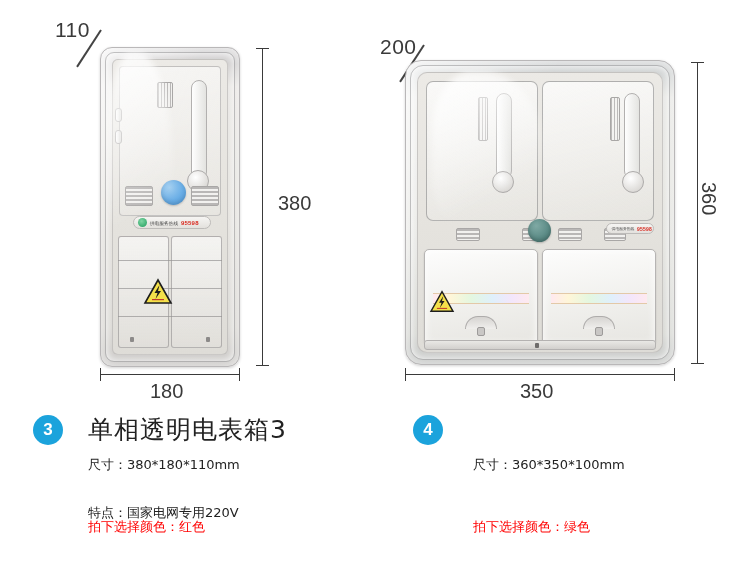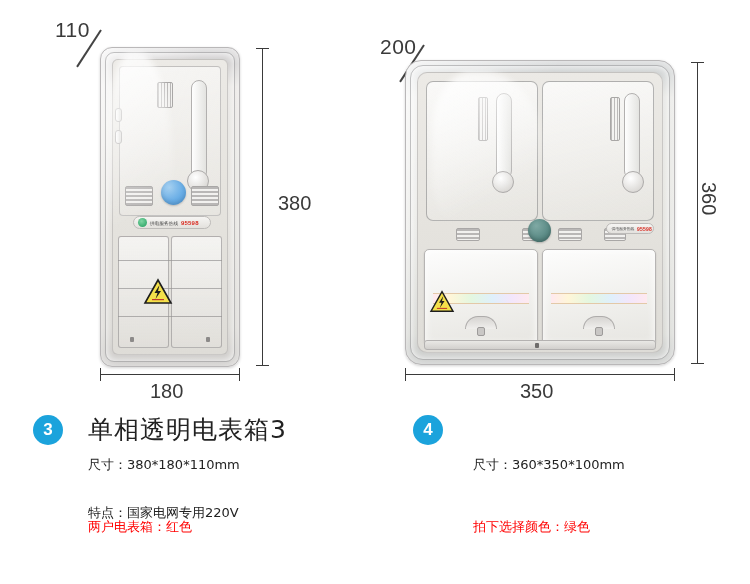--- a/index.html
+++ b/index.html
@@ -223,21 +223,21 @@
     <div class="dim-v" style="left:262px; top:48px; height:318px;"></div>
     <div class="dim-label" style="left:278px; top:192px;">380</div>
 
     <div class="dim-h" style="left:100px; top:374px; width:140px;"></div>
     <div class="dim-label" style="left:150px; top:380px;">180</div>
 
     <div class="badge" style="left:33px; top:415px;">3</div>
     <div class="title" style="left:88px; top:413px;">单相透明电表箱3</div>
     <div class="spec" style="left:88px; top:456px;">尺寸：380*180*110mm</div>
     <div class="spec" style="left:88px; top:487px;margin-top:17px;">特点：国家电网专用220V</div>
-    <div class="spec red" style="left:88px; top:518px;">两户电表箱：红色</div>
+    <div class="spec red" style="left:88px; top:518px;">拍下选择颜色：红色</div>
   </div>
 
   <div class="product prod-right">
 
     <div class="depth" style="left:5px; top:35px;">200</div>
     <div class="depth-slash" style="left:48px; top:45px; height:44px; transform: rotate(33deg);"></div>
 
     <div class="box-wrap" style="left:30px; top:60px; width:270px; height:305px;">
       <div class="shellA" style="border-radius:16px;
            background:

